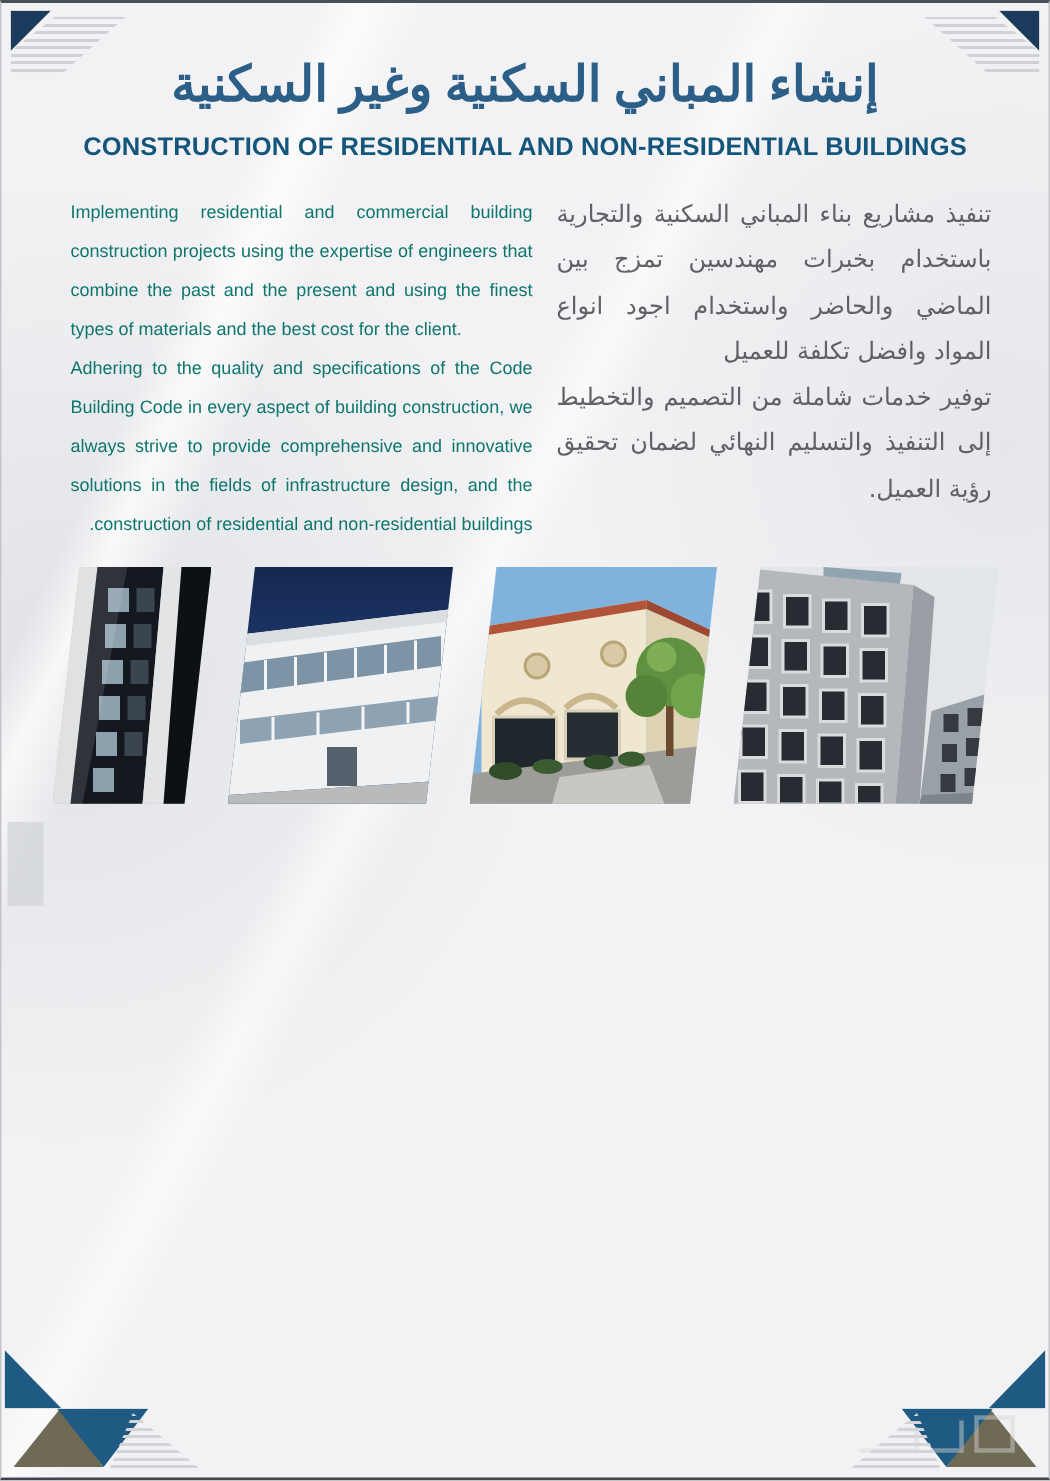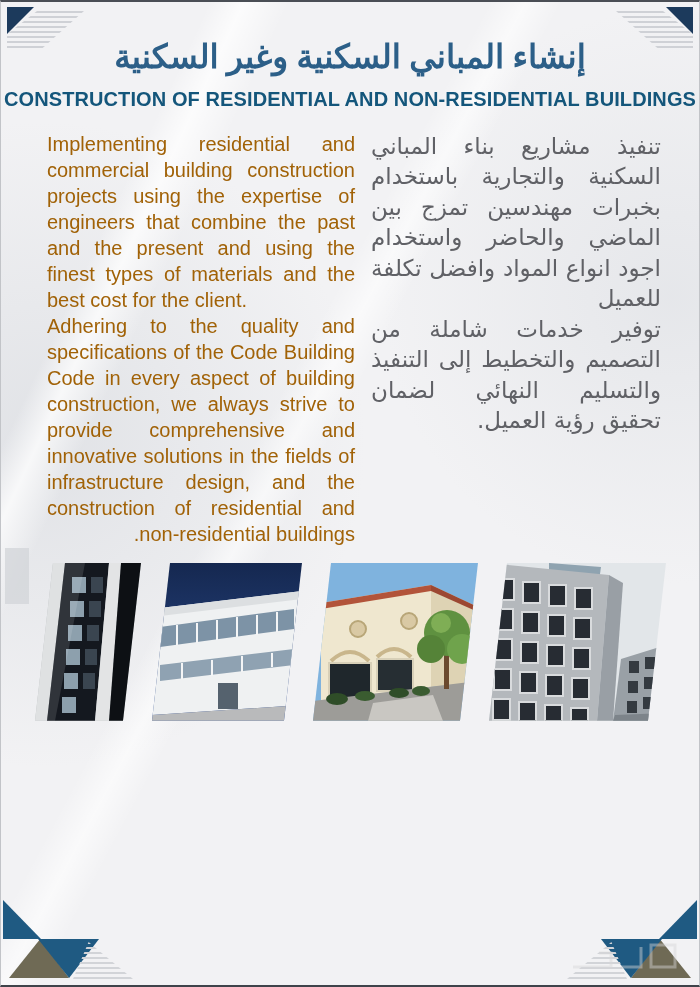--- a/index.html
+++ b/index.html
@@ -40,30 +40,30 @@
         clip-path:polygon(0 0,100% 0,51% 100%);}
   .stairs-bottom{position:absolute;left:70px;top:46px;width:60px;height:37px;
         background:repeating-linear-gradient(to bottom,#d2d4d8 0 2px,rgba(0,0,0,0) 2px 5px);
         clip-path:polygon(26% 0,100% 100%,0 100%);}
 
   
   header{position:relative;text-align:center;padding-top:32px;}
   .title-ar{margin:0;font-family:Liberation Serif, serif;font-weight:700;
         font-size:33px;line-height:1.45;color:#2c5f88;}
   .subtitle-en{margin:6px 0 0;font-family:"Liberation Sans",sans-serif;font-weight:700;
-        font-size:20px;letter-spacing:.1px;color:#14567b;}
+        font-size:17px;letter-spacing:.1px;color:#14567b;}
 
   
   .cols{position:relative;display:flex;gap:16px;padding:20px 38px 0 46px;}
-  .col-en{width:308px;flex:0 0 auto;font-size:20px;line-height:26px;color:#a16207;
+  .col-en{width:308px;flex:0 0 auto;font-size:12px;line-height:26px;color:#0f766e;
         text-align:justify;}
   .col-en p{margin:0;}
   .col-en p.rtl{direction:rtl;unicode-bidi:plaintext;direction:rtl;}
   .col-en p.rtl{unicode-bidi:isolate;direction:rtl;}
-  .col-ar{flex:1;direction:rtl;font-family:"DejaVu Sans",sans-serif;font-size:23px;
+  .col-ar{flex:1;direction:rtl;font-family:"DejaVu Sans",sans-serif;font-size:16px;
         line-height:30.5px;color:#606166;text-align:justify;}
   .col-ar p{margin:0;}
 
   
   .gallery{position:relative;display:flex;gap:11px;padding:0 34px;margin-top:16px;height:158px;}
   .gallery figure{margin:0;height:158px;overflow:hidden;
         clip-path:polygon(18px 0,100% 0,calc(100% - 18px) 100%,0 100%);}
   .gallery figure svg{display:block;width:100%;height:100%;}
   .ph1{width:106px;flex:0 0 auto;}
   .ph2{width:150px;flex:0 0 auto;}

